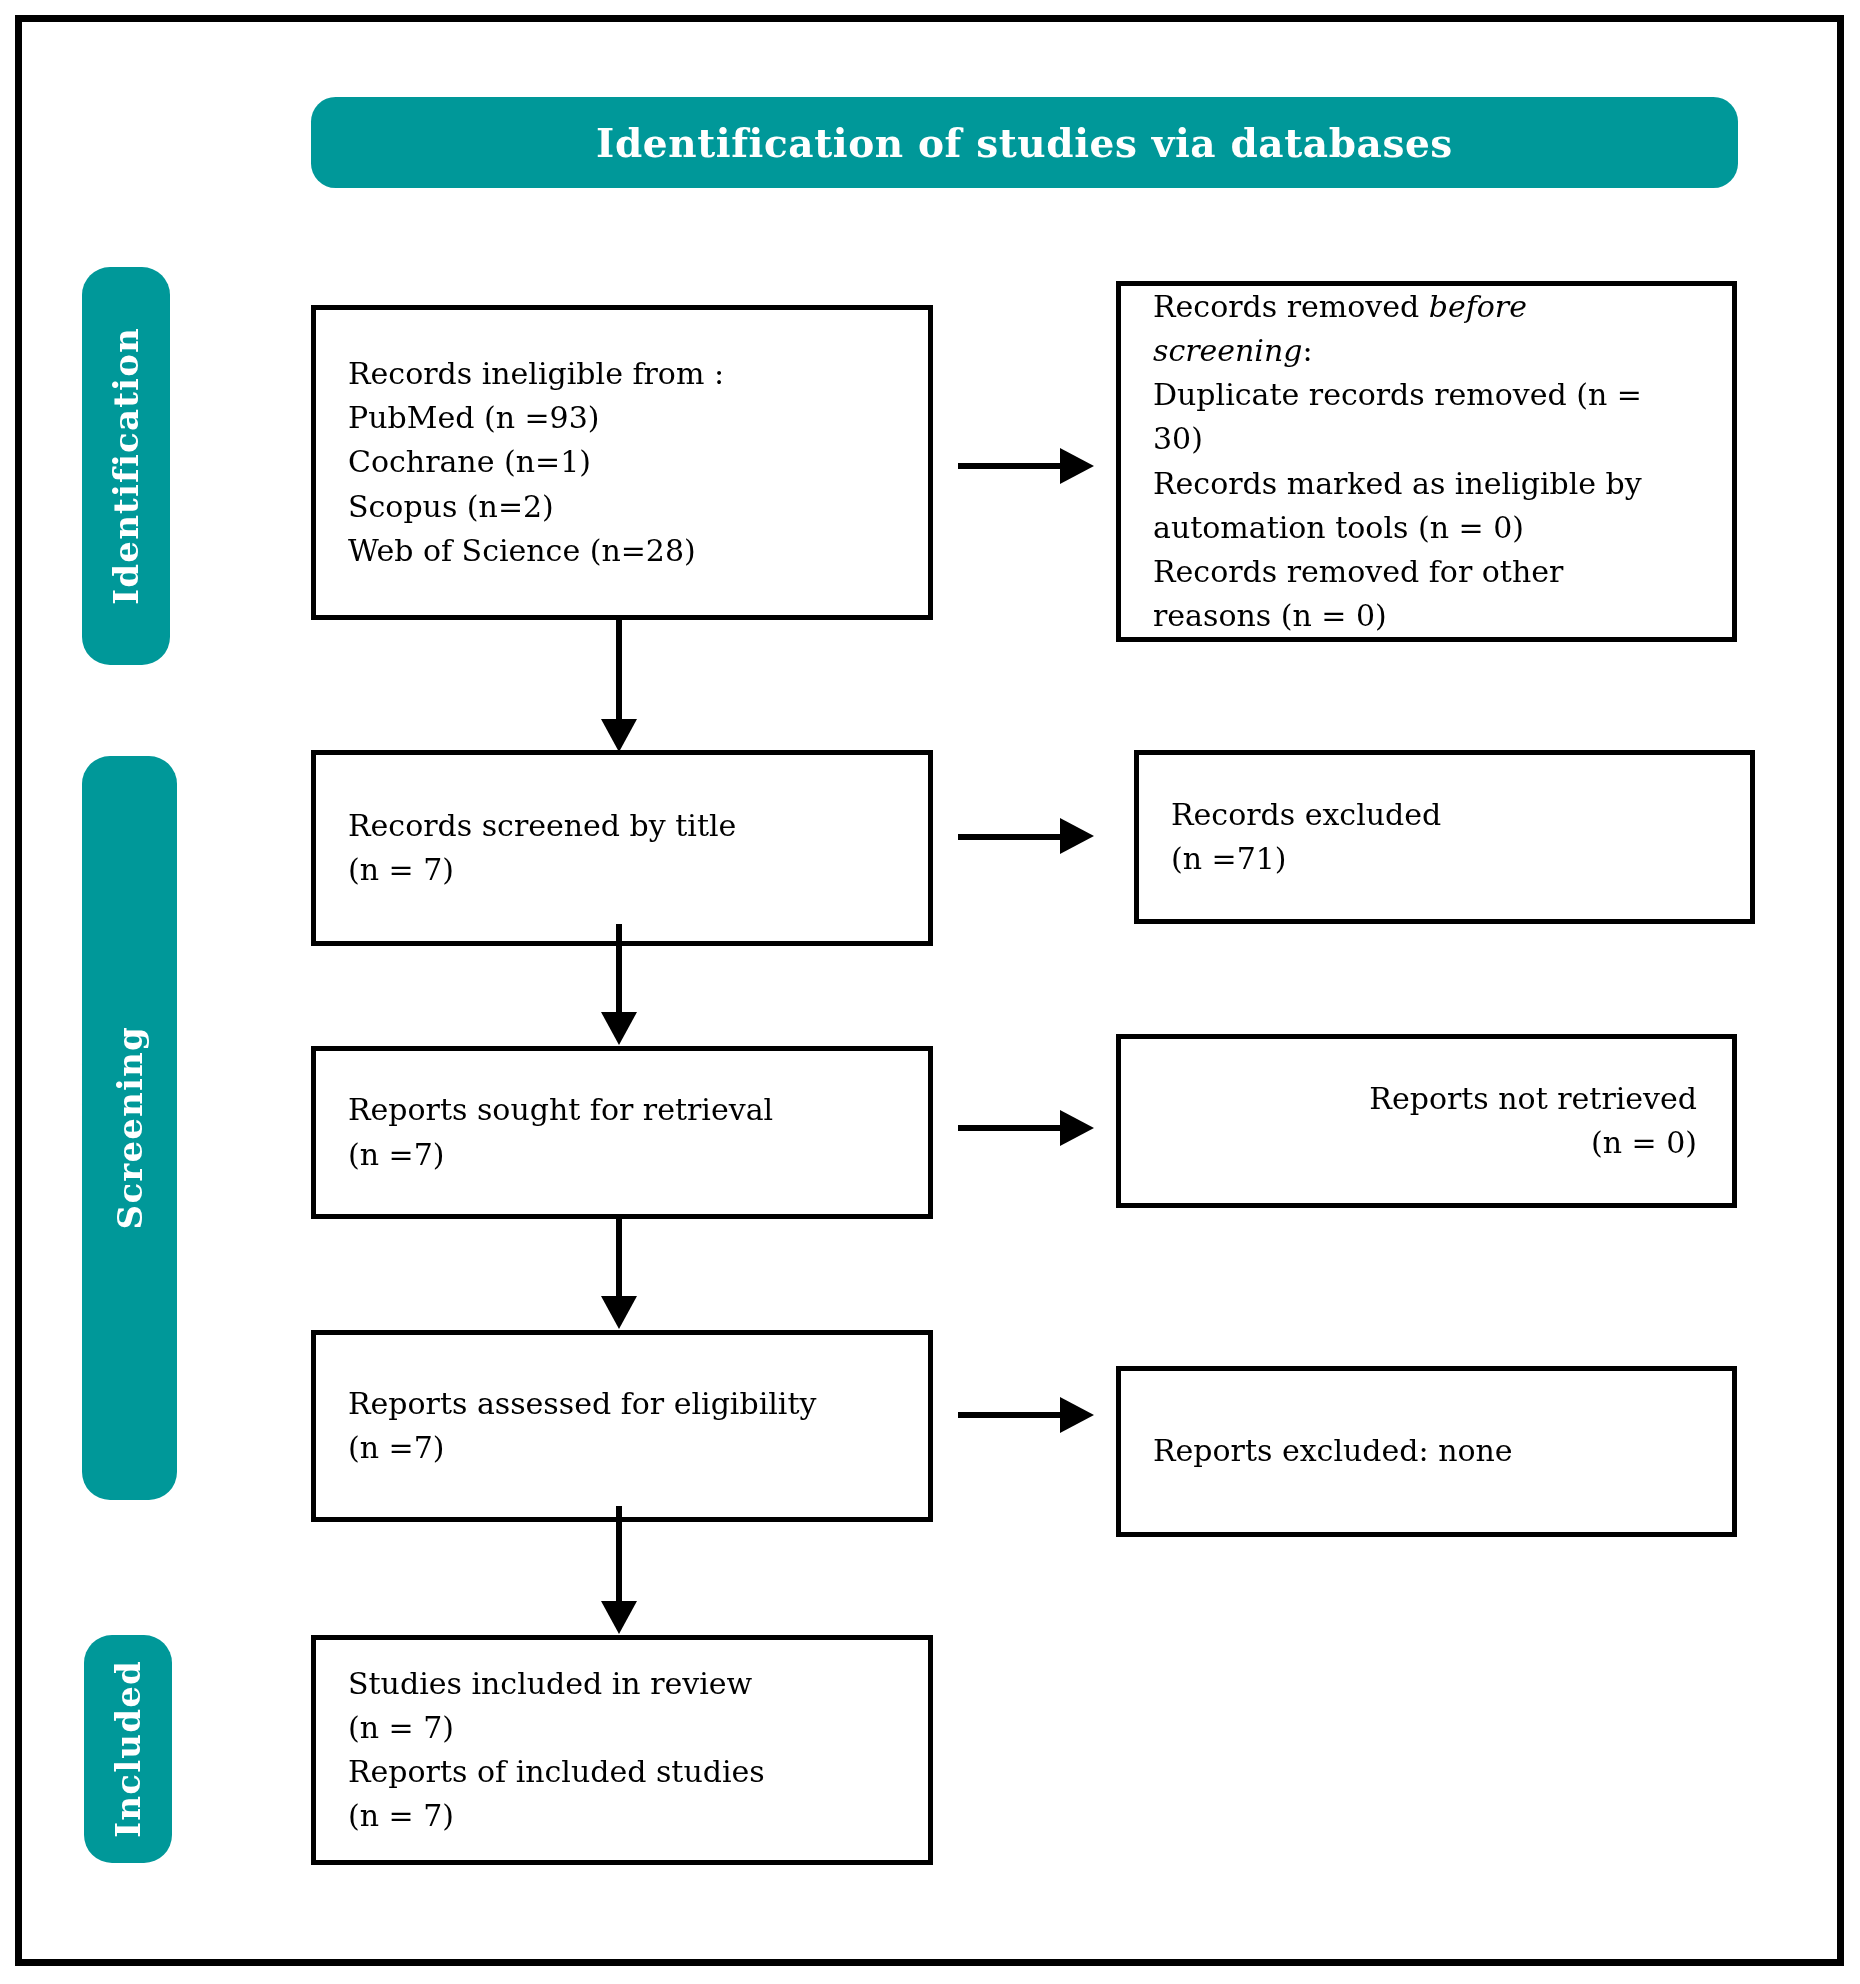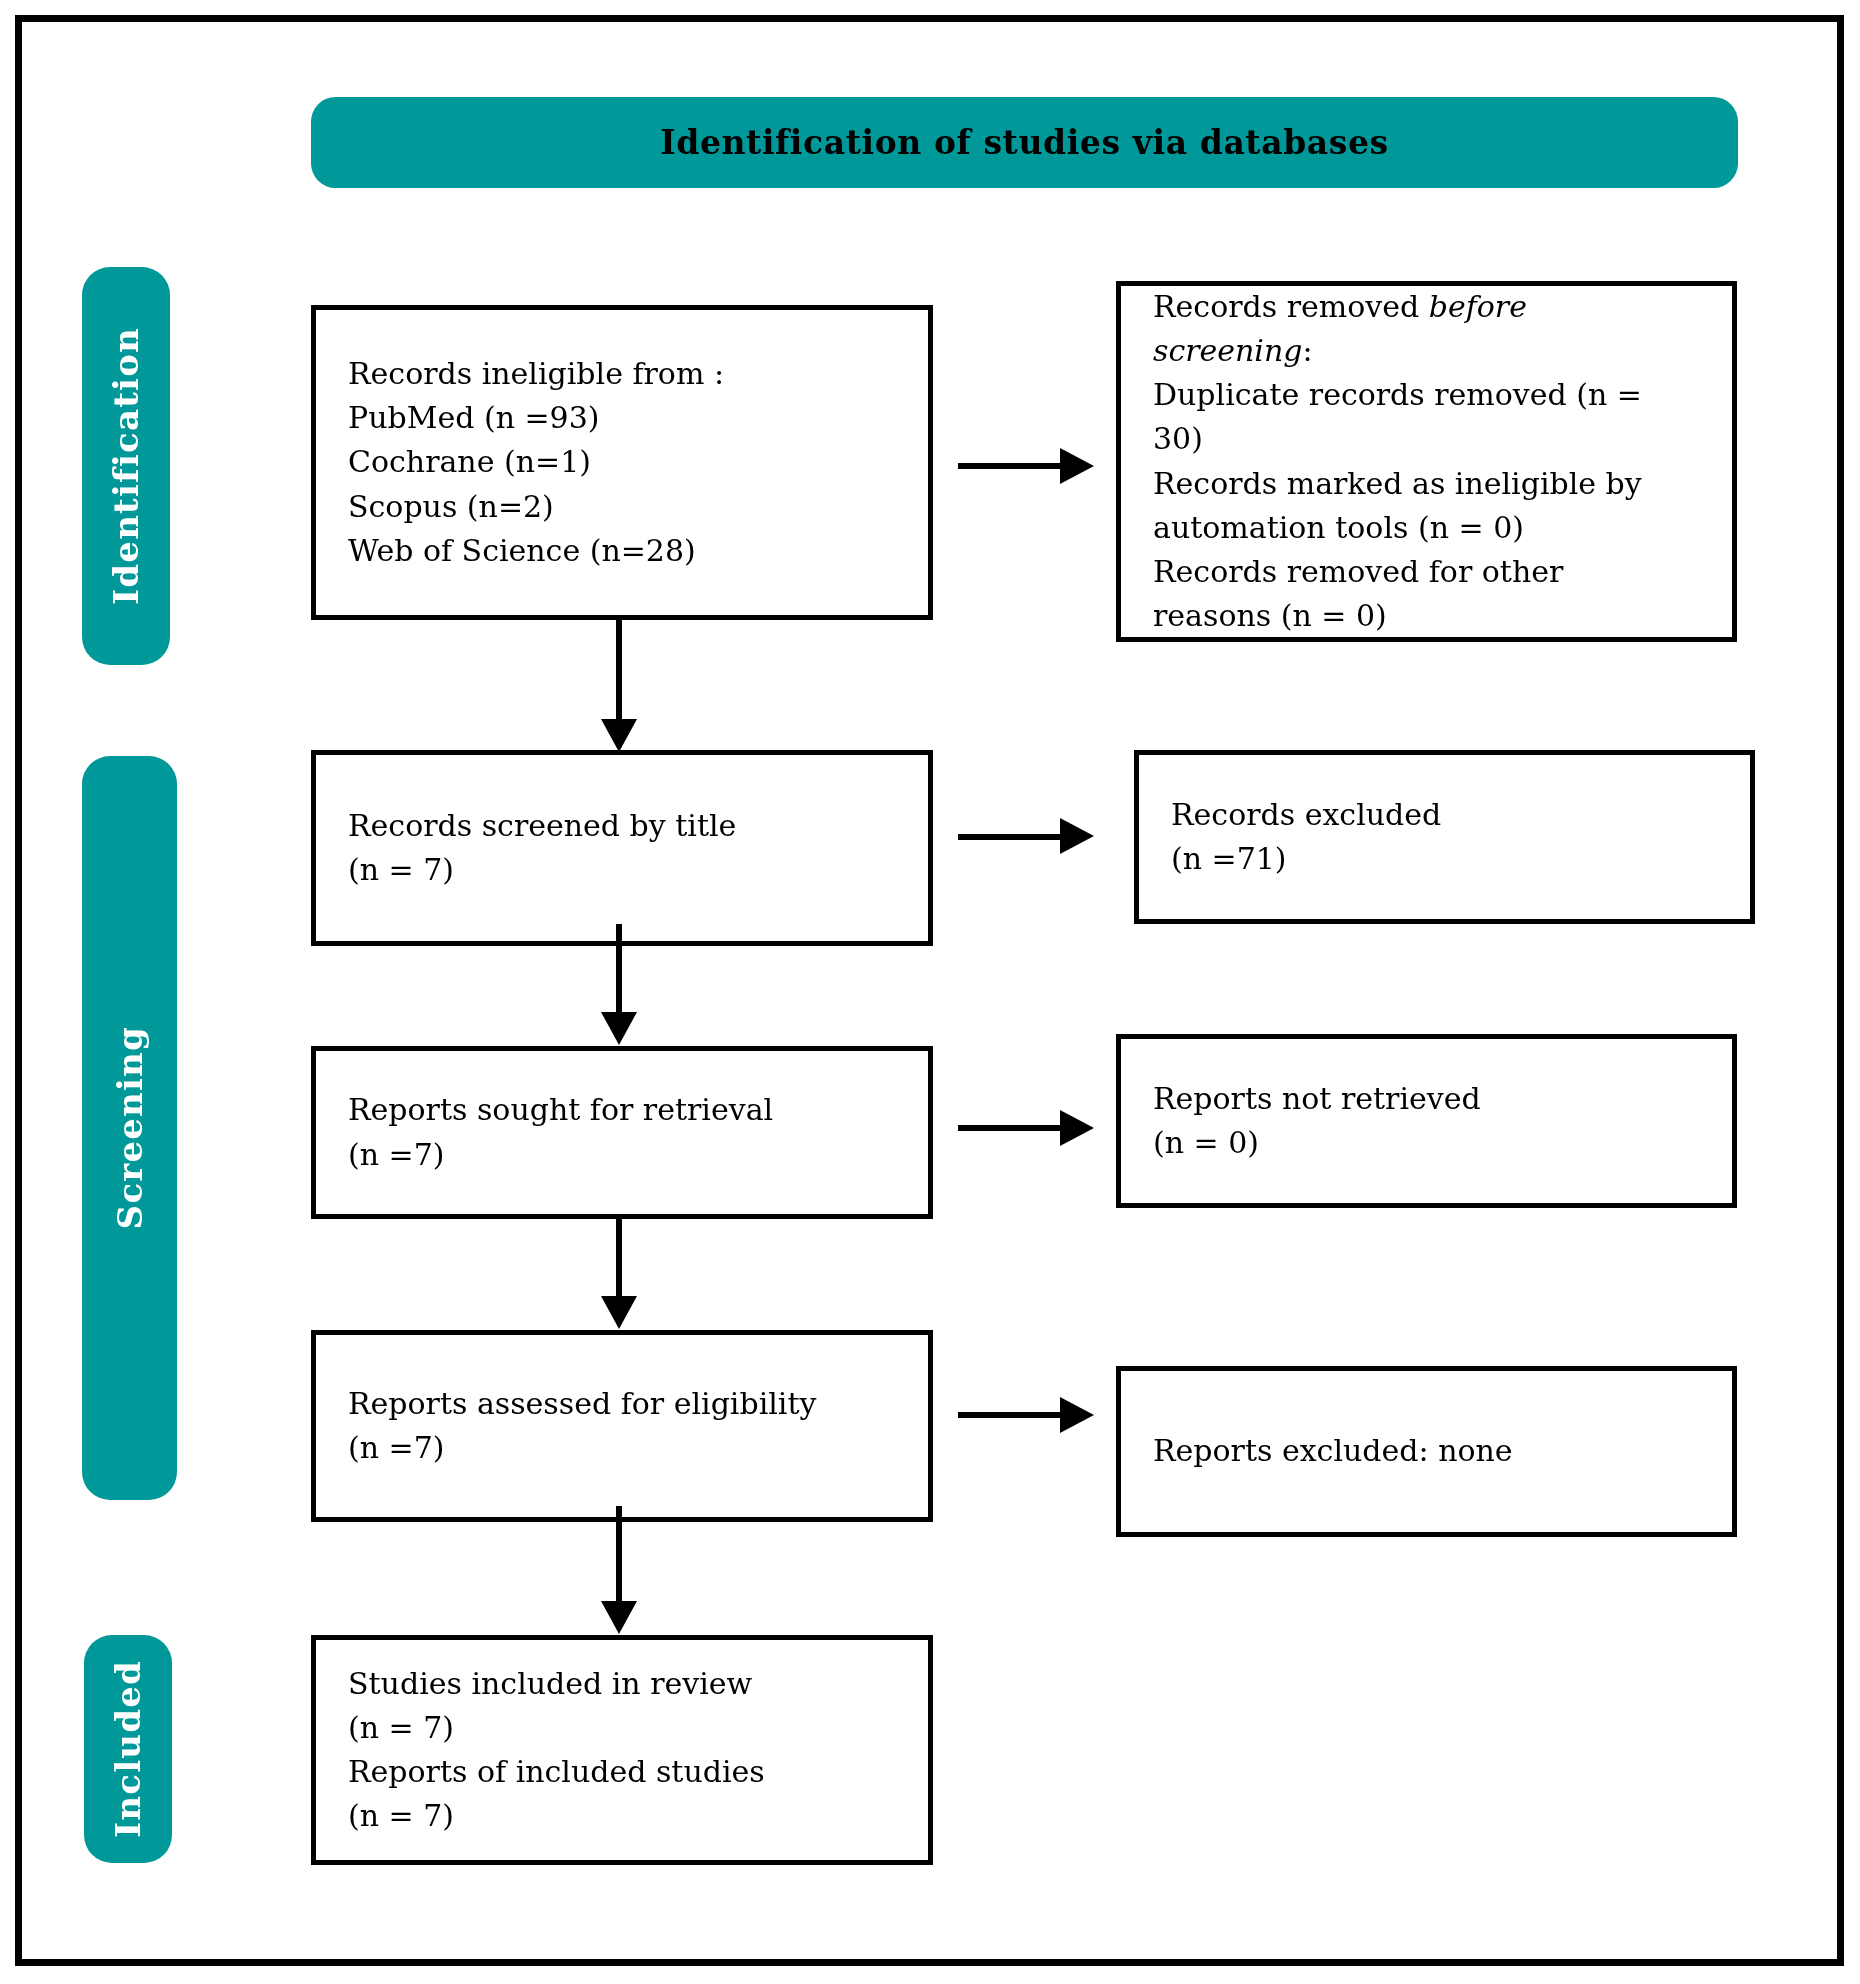--- a/index.html
+++ b/index.html
@@ -10,21 +10,21 @@
     position: absolute; left: 14.6px; top: 14.6px; width: 1829px; height: 1951px;
     border: 7.6px solid #000; box-sizing: border-box; background: transparent;
   }
 
   .banner {
     position: absolute; left: 311px; top: 97px; width: 1427px; height: 91px;
     background: #009899; border-radius: 24.6px; box-sizing: border-box;
     display: flex; align-items: center; justify-content: center;
   }
   .banner-text {
-    color: #000000; font-weight: bold; font-size: 33px; letter-spacing: 0.6px;
+    color: #ffffff; font-weight: bold; font-size: 39px; letter-spacing: 0.6px;
   }
 
   .stage-bar {
     position: absolute; background: #009899; border-radius: 28px;
     display: flex; align-items: center; justify-content: center;
   }
   .bar-identification { left: 82px; top: 267px;  width: 88px; height: 398px; }
   .bar-screening      { left: 82px; top: 756px; width: 95px; height: 744px; }
   .bar-included       { left: 84px; top: 1635px; width: 88px; height: 228px; }
   .stage-label {
@@ -35,21 +35,21 @@
   .box {
     position: absolute; background: #fff; border: 5.3px solid #000; box-sizing: border-box;
     display: flex; flex-direction: column; justify-content: center;
     font-size: 30px; line-height: 1.47; padding: 11.7px 35px 11.7px 32px;
   }
   .box-identified       { left: 311px;  top: 305px;  width: 622px; height: 315px; }
   .box-removed          { left: 1116px; top: 281px;  width: 621px; height: 361px; padding-right: 56px; }
   .box-screened         { left: 311px;  top: 750px; width: 622px; height: 196px; }
   .box-records-excluded { left: 1116px; top: 750px; width: 621px; height: 174px; margin-left: 18px; }
   .box-sought           { left: 311px;  top: 1046px; width: 622px; height: 173px; }
-  .box-not-retrieved    { left: 1116px; top: 1034px; width: 621px; height: 174px; }
+  .box-not-retrieved    { left: 1116px; top: 1034px; width: 621px; height: 174px; align-items: flex-end; }
   .box-assessed         { left: 311px;  top: 1330px; width: 622px; height: 192px; }
   .box-reports-excluded { left: 1116px; top: 1330px; width: 621px; height: 171px; margin-top: 36px; }
   .box-included-review  { left: 311px;  top: 1635px; width: 622px; height: 230px; }
 
   .hshaft { position: absolute; height: 5.9px; background: #000; }
   .hhead  { position: absolute; width: 0; height: 0;
             border-left: 34px solid #000; border-top: 18px solid transparent; border-bottom: 18px solid transparent; }
   .vshaft { position: absolute; width: 5.9px; background: #000; }
   .vhead  { position: absolute; width: 0; height: 0;
             border-top: 33px solid #000; border-left: 18px solid transparent; border-right: 18px solid transparent; }

